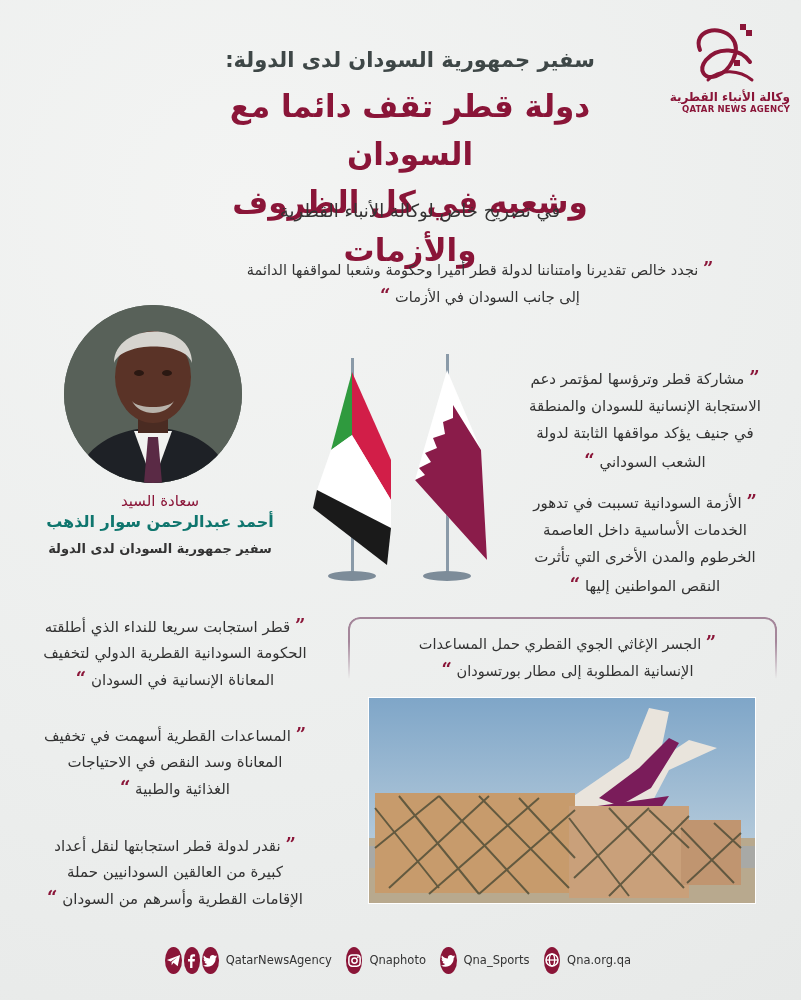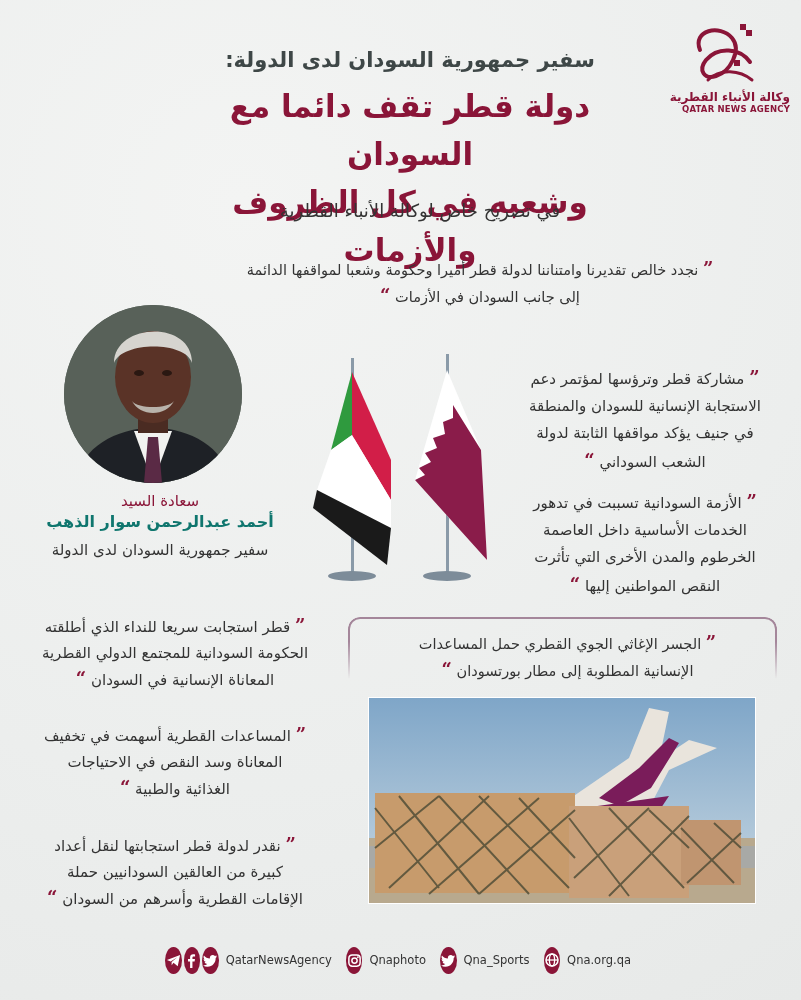--- a/index.html
+++ b/index.html
@@ -41,21 +41,21 @@
     -webkit-mask-image:linear-gradient(#000 40%, transparent 100%);
             mask-image:linear-gradient(#000 40%, transparent 100%);
   }
 
   
   .portrait { top:305px; left:64px; width:178px; height:178px; border-radius:50%; background:#556059; overflow:hidden; }
 
   .person { top:492px; left:20px; width:280px; text-align:center; }
   .p-honor { font-size:15px; color:#8a1538; }
   .p-name { font-size:16px; font-weight:bold; color:#0f766e; margin-top:2px; }
-  .p-role { font-size:15px; color:#333; margin-top:10px; font-weight:normal; }
+  .p-role { font-size:13px; color:#333; margin-top:10px; font-weight:bold; }
 
   .flags { top:350px; left:295px; width:210px; height:235px; }
 
   .photo { top:697px; left:368px; width:386px; height:205px; overflow:hidden; border:1px solid #fff; }
 
   
   .footer { top:944px; left:165px; width:480px; height:32px; display:flex; align-items:center; }
   .ico { width:27px; height:27px; border-radius:50%; background:#8a1538; display:flex; align-items:center; justify-content:center; margin-right:2px; }
   .ftext { font-size:11.5px; color:#333; margin:0 14px 0 5px; }
 </style>
@@ -142,21 +142,21 @@
 
 <div class="abs quote q3 rtl">
   <div><span class="q">”</span> <span>الأزمة السودانية تسببت في تدهور</span></div>
   <div>الخدمات الأساسية داخل العاصمة</div>
   <div>الخرطوم والمدن الأخرى التي تأثرت</div>
   <div><span>النقص المواطنين إليها</span> <span class="q">“</span></div>
 </div>
 
 <div class="abs quote q4 rtl">
   <div><span class="q">”</span> <span>قطر استجابت سريعا للنداء الذي أطلقته</span></div>
-  <div>الحكومة السودانية للمجتمع الدولي القطرية</div>
+  <div>الحكومة السودانية القطرية الدولي لتخفيف</div>
   <div><span>المعاناة الإنسانية في السودان</span> <span class="q">“</span></div>
 </div>
 
 <div class="abs quote q5 rtl">
   <div><span class="q">”</span> <span>المساعدات القطرية أسهمت في تخفيف</span></div>
   <div>المعاناة وسد النقص في الاحتياجات</div>
   <div><span>الغذائية والطبية</span> <span class="q">“</span></div>
 </div>
 
 <div class="abs quote q6 rtl">

